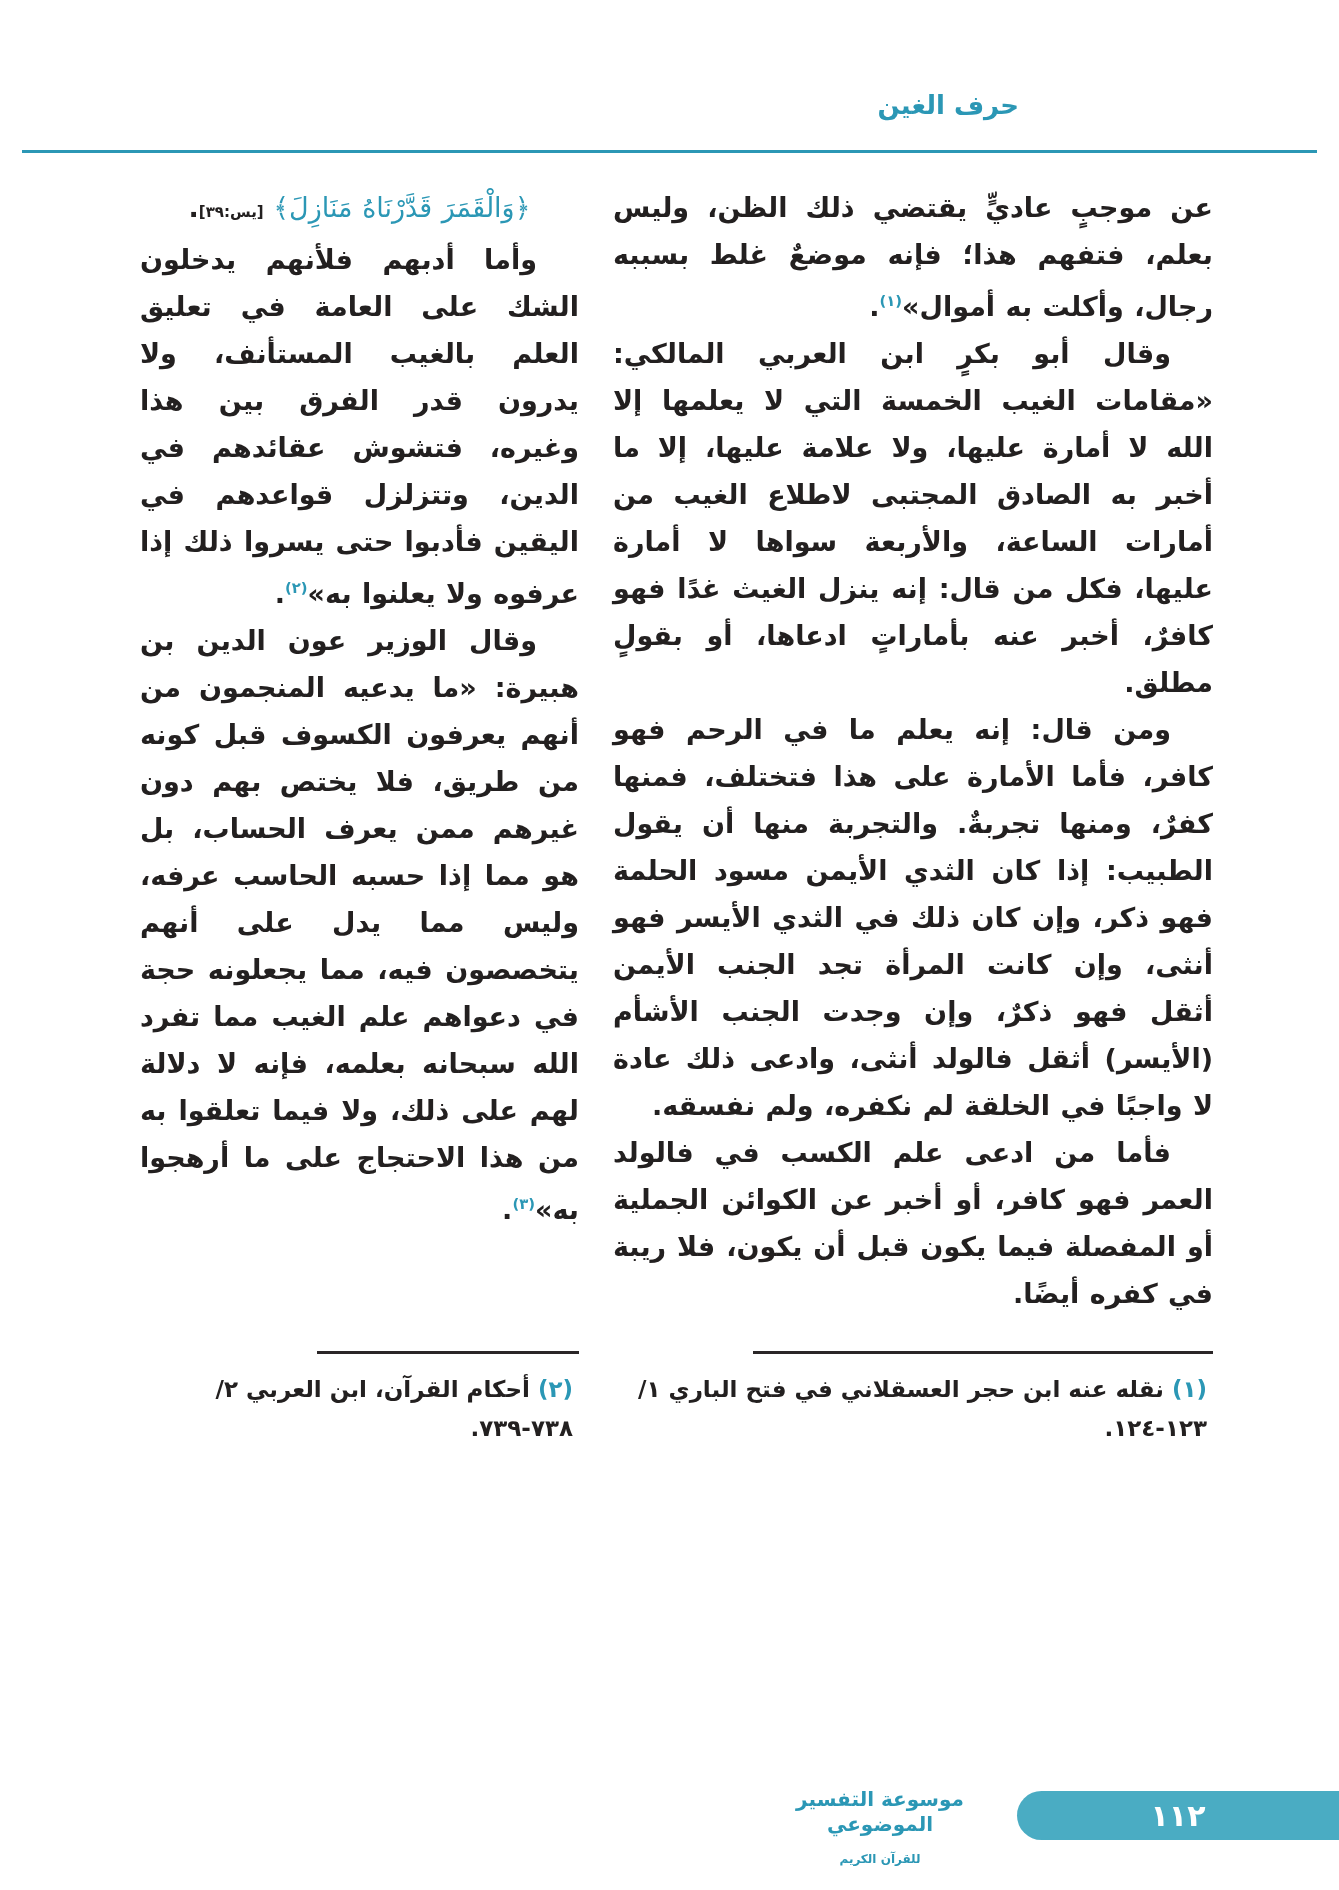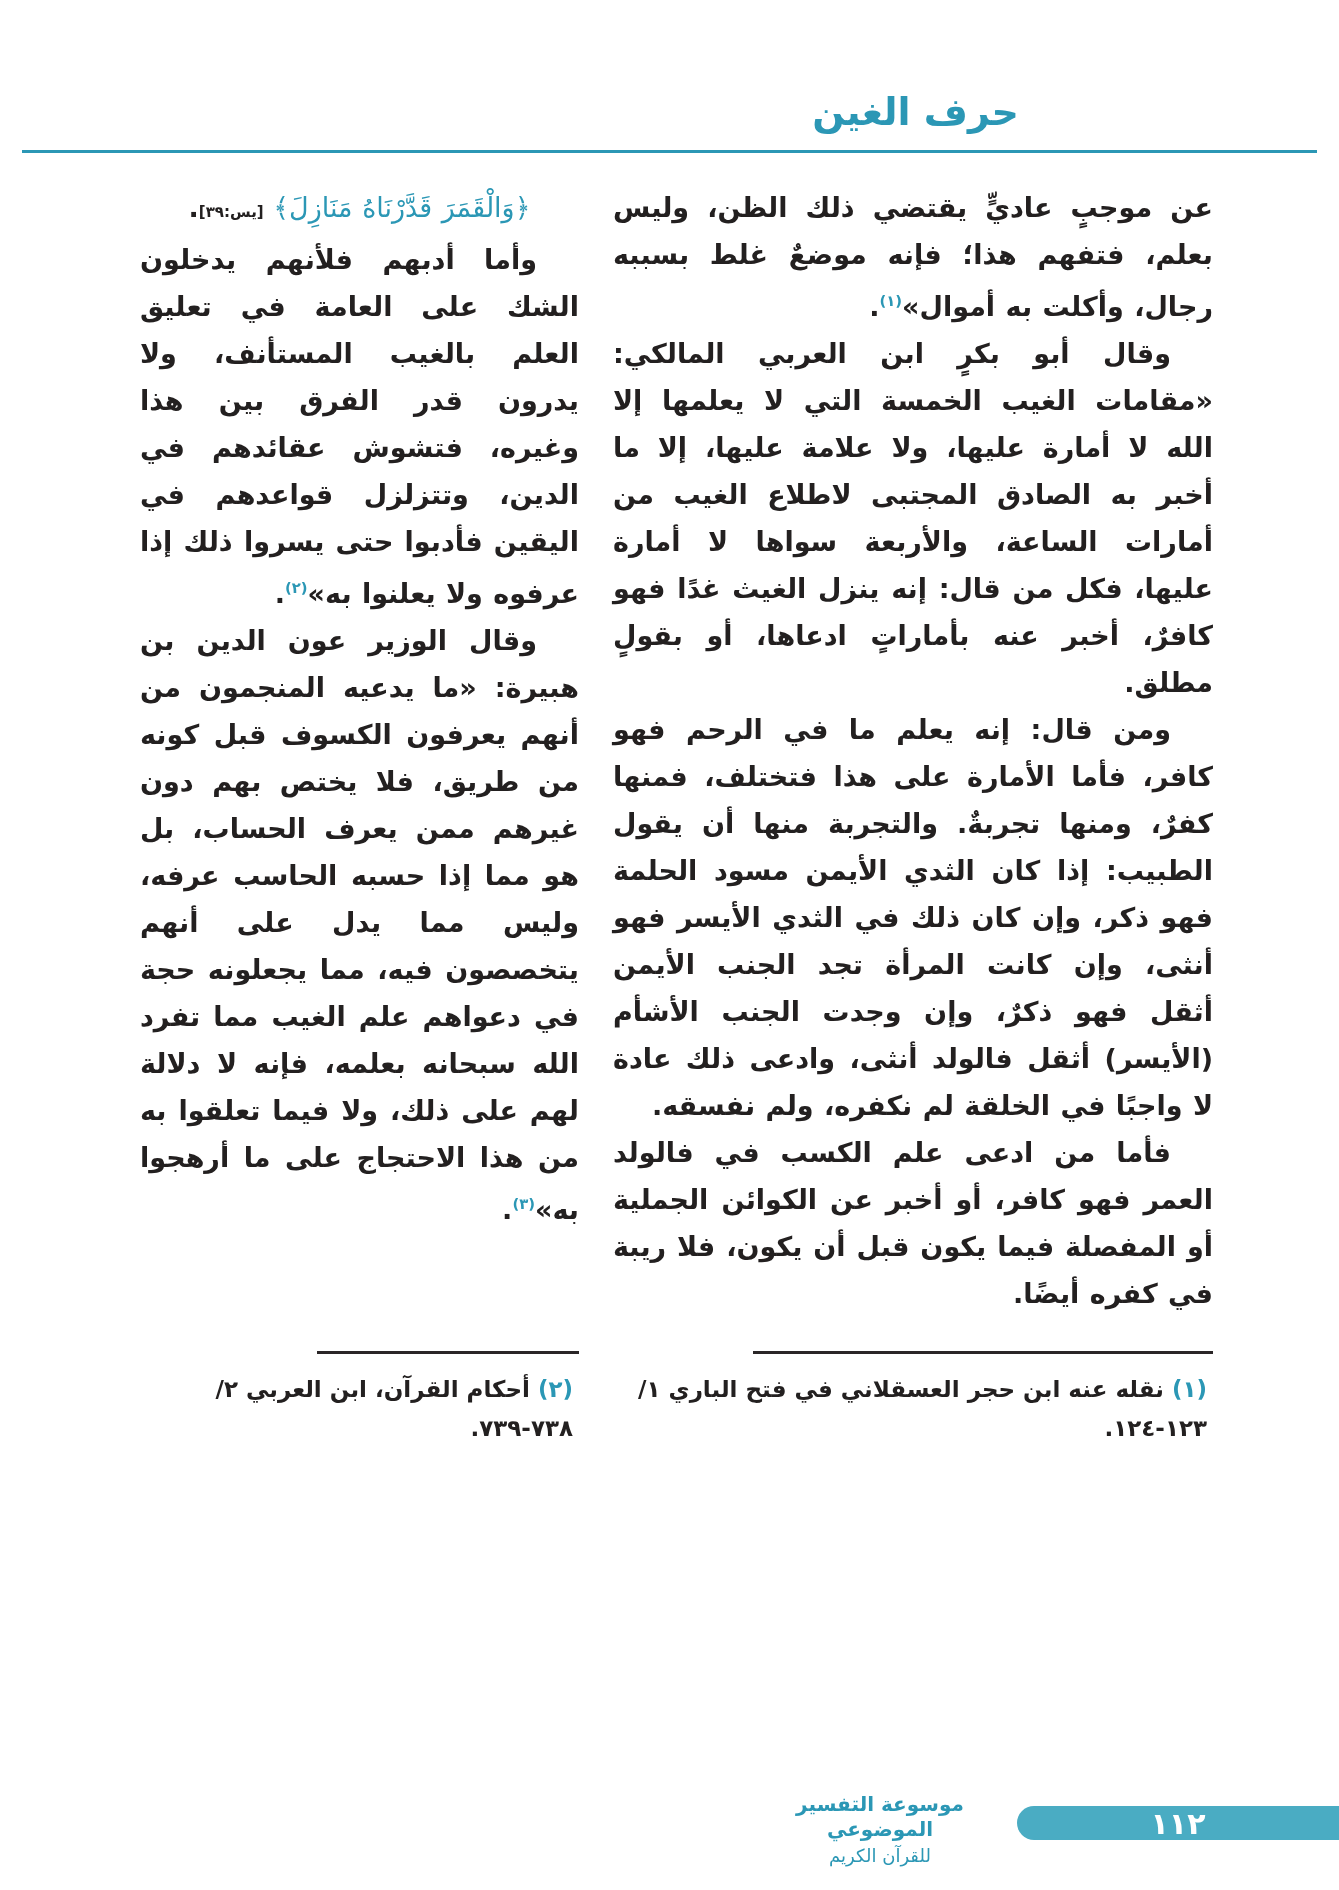--- a/index.html
+++ b/index.html
@@ -9,21 +9,21 @@
   }
   *{box-sizing:border-box}
   html,body{margin:0;padding:0}
   body{
     width:1339px;height:1890px;position:relative;background:#ffffff;
     font-family:"DejaVu Sans",sans-serif;direction:rtl;overflow:hidden;
   }
   .page{position:absolute;inset:0}
   .header-title{
     position:absolute;top:90px;right:320px;
-    font-size:38px;font-weight:bold;color:var(--accent);
+    font-size:26px;font-weight:bold;color:var(--accent);
   }
   .page-rule{
     position:absolute;top:150px;left:22px;right:22px;height:3px;
     background:var(--accent);
   }
   .content{position:absolute;top:184px;right:126px;width:1073px}
   .cols{display:flex;gap:34px}
   .col-right{width:600px;flex:0 0 auto}
   .col-left{width:439px;flex:0 0 auto}
   .para{
@@ -42,31 +42,31 @@
   .fn-col-left{width:439px;flex:0 0 auto}
   .fn-rule{height:3px;background:#2a2627;margin-bottom:16px}
   .fn-col-right .fn-rule{width:460px}
   .fn-col-left .fn-rule{width:262px}
   .fn-item{
     font-size:23px;line-height:39px;color:var(--ink);
     text-align:right;padding-right:6px;font-weight:600;
   }
   .fn-num{color:var(--accent);font-weight:bold}
   .page-band{
-    position:absolute;bottom:50px;right:0;width:322px;height:34px;
+    position:absolute;bottom:50px;right:0;width:322px;height:49px;
     background:var(--band);border-radius:26px 0 0 26px;
     display:flex;align-items:center;justify-content:center;
     color:#ffffff;font-size:30px;font-weight:bold;
   }
   .logo{
     position:absolute;bottom:24px;right:334px;width:250px;
     text-align:center;color:var(--accent);
   }
   .logo-main{font-size:20px;font-weight:bold;line-height:1.25}
-  .logo-sub{font-size:18px;font-weight:normal;margin-top:3px}
+  .logo-sub{font-size:12px;font-weight:bold;margin-top:15px}
 </style>
 </head>
 <body>
 
 <div class="page">
 
   <div class="header-title">حرف الغين</div>
   <div class="page-rule"></div>
 
   <div class="content">

